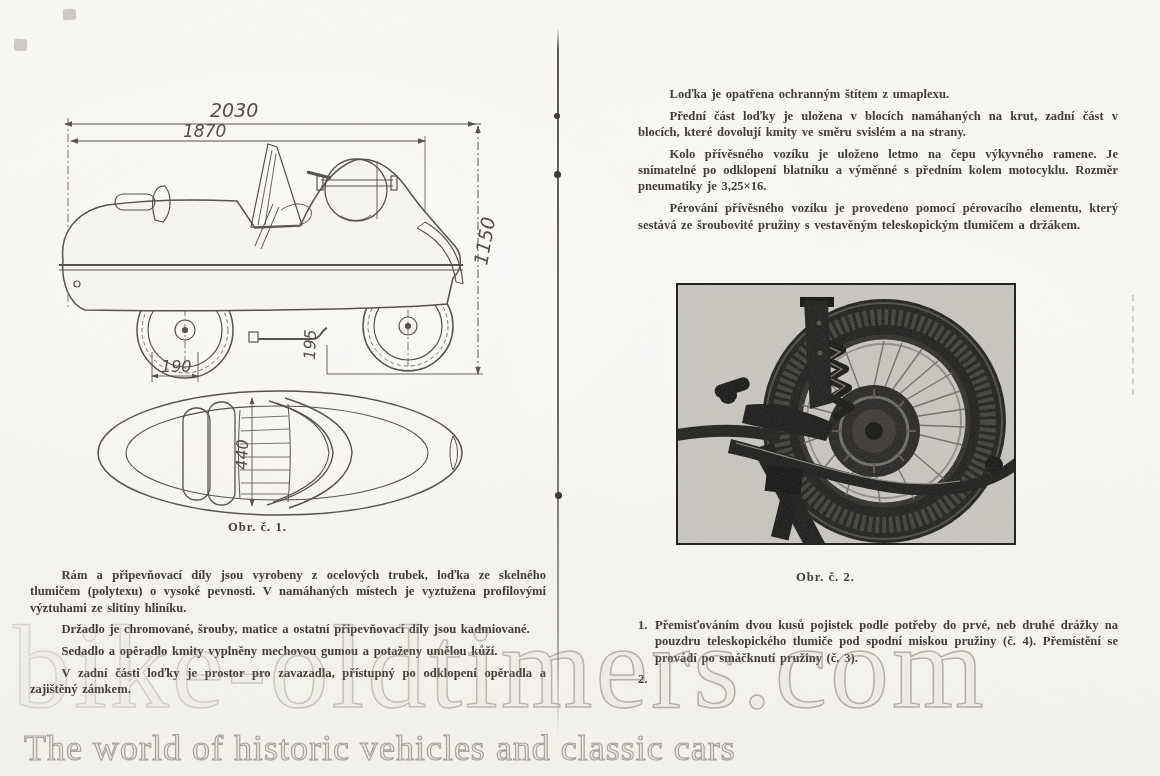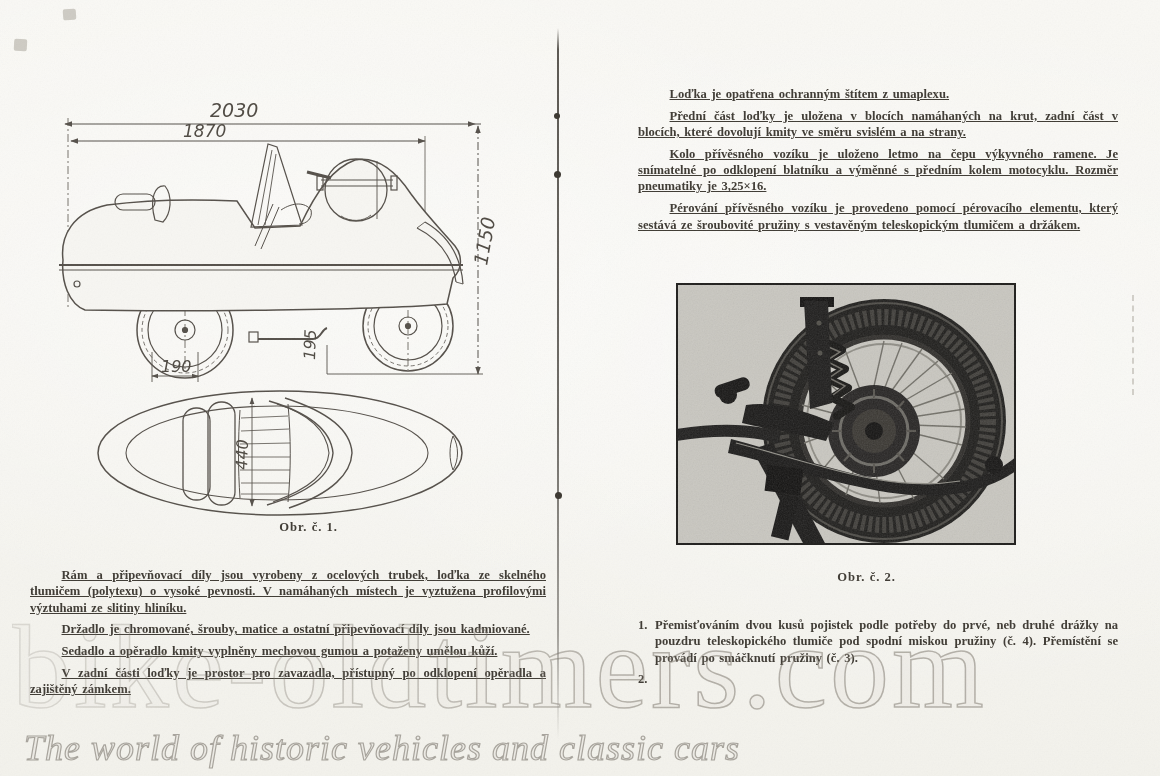--- a/index.html
+++ b/index.html
@@ -13,24 +13,24 @@
     background:
       radial-gradient(ellipse 900px 500px at 25% 35%, rgba(255,255,255,.5), rgba(0,0,0,0) 70%),
       radial-gradient(ellipse 900px 500px at 78% 45%, rgba(255,255,255,.45), rgba(0,0,0,0) 70%),
       linear-gradient(180deg,#f9f8f4 0%,#f6f5f0 60%,#f3f2ec 100%);
   }
   .txt{
     position:absolute;color:#3e3a33;font-weight:bold;
     text-align:justify;font-size:12.6px;line-height:16.3px;
     word-spacing:1.5px;
   }
-  .txt p{margin:0 0 5.5px 0;text-indent:2.5em;text-decoration:underline;}
+  .txt p{margin:0 0 5.5px 0;text-indent:2.5em;}
   .figcap{
     position:absolute;color:#3e3a33;font-weight:bold;font-size:12.6px;
-    text-align:right;letter-spacing:1px;
+    text-align:left;letter-spacing:1px;
   }
   .sec-head{
     text-indent:0 !important;letter-spacing:4px;margin:9px 0 7px 0 !important;
   }
   .adj-item{position:relative;padding-left:17px;text-indent:0 !important;margin:0 0 5px 0 !important;}
   .adj-item .num{position:absolute;left:0;top:0;}
   .intro-p{margin-bottom:9px !important;}
   .spine{
     position:absolute;left:557px;top:28px;width:2px;height:712px;
     background:linear-gradient(180deg,
@@ -48,21 +48,20 @@
     font-size:118px;font-weight:normal;letter-spacing:3px;white-space:nowrap;
     color:rgba(205,200,190,.12);
     -webkit-text-stroke:1.5px rgba(118,112,102,.5);
     -webkit-mask-image:linear-gradient(90deg,rgba(0,0,0,.4),rgba(0,0,0,1) 55%);
     mask-image:linear-gradient(90deg,rgba(0,0,0,.4),rgba(0,0,0,1) 55%);
   }
   .wm-tagline{
     position:absolute;left:24px;top:727px;
     font-size:36px;font-weight:normal;letter-spacing:1px;white-space:nowrap;
     color:rgba(198,193,183,.14);
-    font-style:italic;
     -webkit-text-stroke:1.2px rgba(108,102,93,.55);
   }
   .noise{position:absolute;inset:0;pointer-events:none;opacity:.06;}
   .photo{position:absolute;left:676px;top:283px;width:340px;height:262px;}
   .fig1{position:absolute;left:55px;top:98px;width:470px;height:420px;}
 </style>
 </head>
 <body>
 
 <div class="page-bg"></div>

